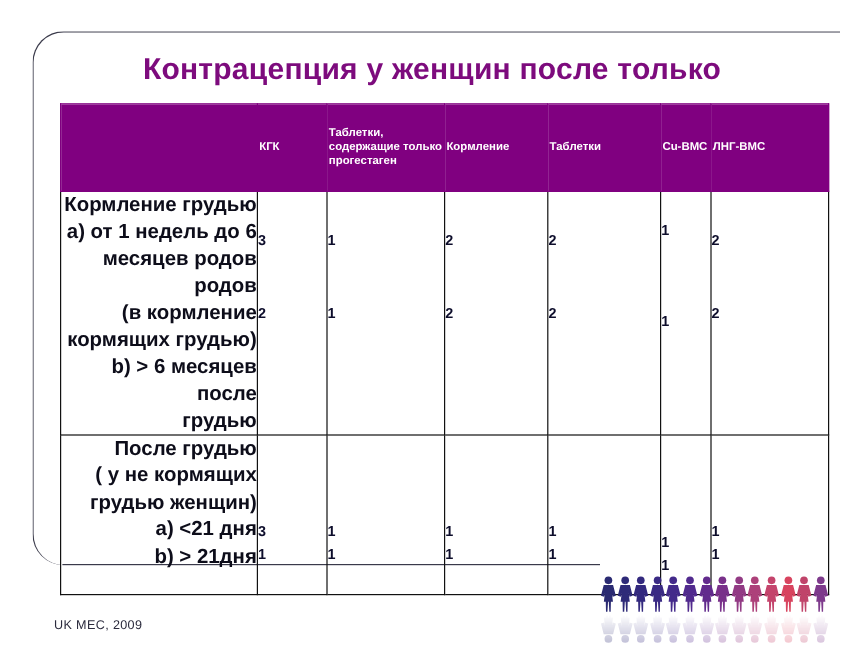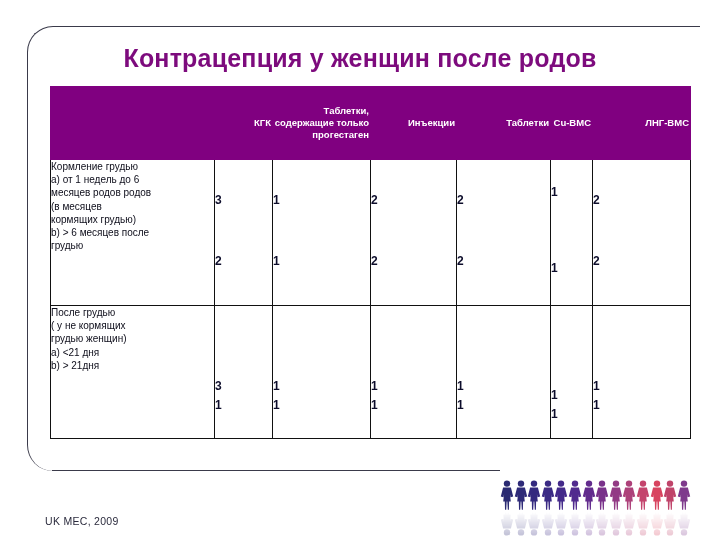--- a/index.html
+++ b/index.html
@@ -66,21 +66,21 @@
   #mec-table td {
     border: 1px solid #111111;
     padding: 0;
     vertical-align: top;
   }
   #mec-table thead th {
     background: #800080;
     color: #ffffff;
     font-size: 9.5px;
     font-weight: bold;
-    text-align: right;
+    text-align: left;
     vertical-align: middle;
     height: 68px;
     border-color: #800080;
     line-height: 1.25;
     padding: 2px 1px;
   }
   #mec-table thead th.th-left {
     border-left-color: #800080;
   }
 
@@ -88,25 +88,26 @@
   .col-label  { width: 164px; }
   .col-kgk    { width: 58px; }
   .col-pills  { width: 98px; }
   .col-inj    { width: 86px; }
   .col-impl   { width: 94px; }
   .col-cu     { width: 42px; }
   .col-lng    { width: 98px; }
 
   
   .row-label {
-    font-size: 10px;
-    font-weight: normal;
+    font-size: 17px;
+    font-weight: bold;
     color: #0d0d1a;
     line-height: 1.32;
     padding: 7px 4px 6px 8px;
+    text-align: right;
   }
   .val-cell {
     font-size: 12px;
     font-weight: bold;
     color: #0d0d2b;
     text-align: left;
     padding-left: 8px;
   }
   .group1 { height: 146px; }
   .group2 { height: 133px; }
@@ -163,51 +164,51 @@
     letter-spacing: 0.3px;
     padding-left: 33px;
   }
 </style>
 </head>
 <body>
 
 <div id="frame-top"></div>
 <div id="frame-bottom-line"></div>
 
-<div id="page-title">Контрацепция у женщин после родов</div>
+<div id="page-title">Контрацепция у женщин после только</div>
 
 <table id="mec-table">
   <colgroup>
     <col class="col-label">
       <col class="col-kgk">
       <col class="col-pills">
     <col class="col-inj">
       <col class="col-impl">
       <col class="col-cu">
       <col class="col-lng">
   </colgroup>
   <thead>
     <tr>
       <th class="th-left"></th>
       <th>КГК</th>
       <th>Таблетки, содержащие только прогестаген</th>
-      <th>Инъекции</th>
+      <th>Кормление</th>
       <th>Таблетки</th>
       <th>Cu-ВМС</th>
       <th>ЛНГ-ВМС</th>
     </tr>
   </thead>
   <tbody>
 
     <tr class="group1">
       <td class="row-label">
           <div>Кормление грудью</div>
           <div>a) от 1  недель до 6</div>
           <div>месяцев родов родов</div>
-          <div>(в месяцев</div>
+          <div>(в кормление</div>
           <div>кормящих грудью)</div>
           <div>b) &gt; 6 месяцев после</div>
           <div>грудью</div>
         </td>
       <td class="val-cell">
         <div class="sub-stack g1">
           <span class="sub-a">3</span>
           <span class="sub-b">2</span>
         </div>
       </td>

